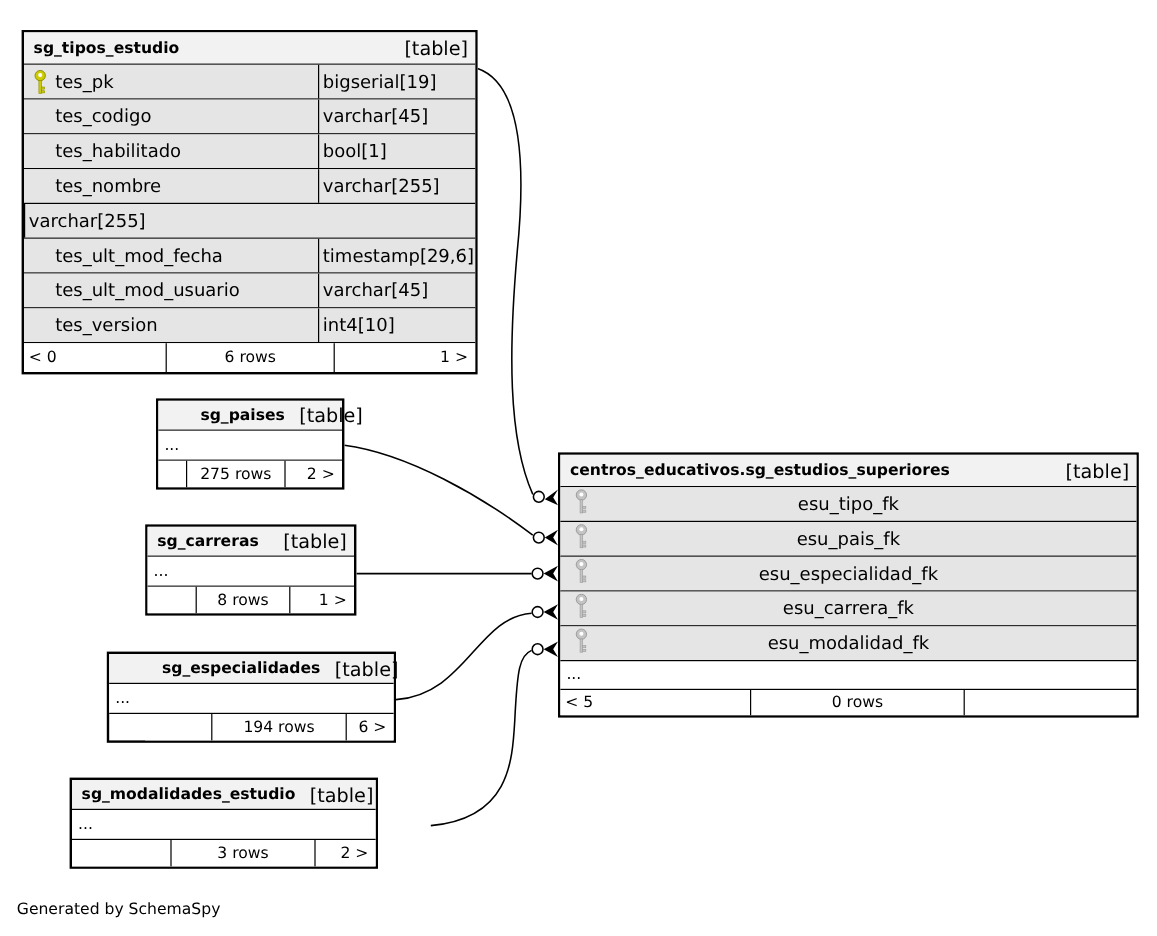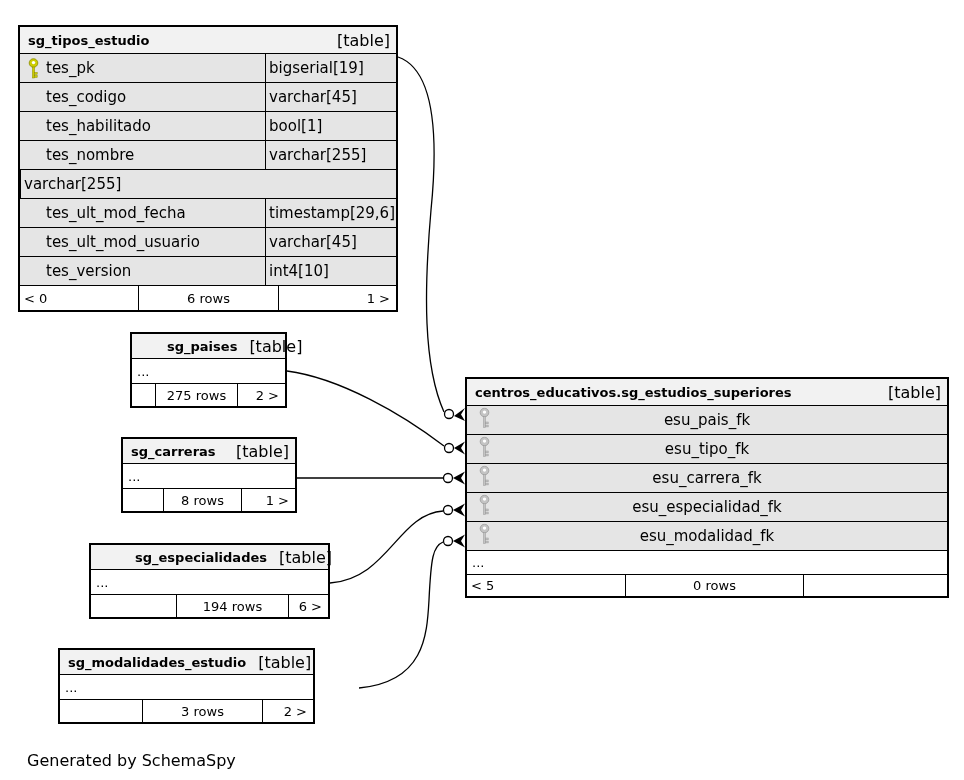--- a/index.html
+++ b/index.html
@@ -33,21 +33,21 @@
   .ellipsis-row{
     display:flex;align-items:center;border-bottom:1px solid #000;
     box-sizing:border-box;font-size:13px;padding-left:5px;background:#fff;
   }
   .tbl-footer{display:flex;box-sizing:border-box;font-size:13px;background:#fff;}
   .tbl-footer .fcell{display:flex;align-items:center;box-sizing:border-box;height:100%;}
   .tbl-footer .fcell.mid,.tbl-footer .fcell.right{border-left:1px solid #000;}
   .tbl-footer .fcell.left{padding-left:4px;}
   .tbl-footer .fcell.mid{justify-content:center;}
   .tbl-footer .fcell.right{justify-content:flex-end;padding-right:6px;}
-  .gen-note{position:absolute;left:14px;top:751px;font-size:16px;z-index:2;margin-left:13px;}
+  .gen-note{position:absolute;left:14px;top:751px;font-size:13px;z-index:2;}
 </style>
 </head>
 <body>
 
 <div id="canvas">
 
   <svg class="overlay" width="964" height="780" viewBox="0 0 964 780">
     <g fill="none" stroke="#000000" stroke-width="1.3">
       <path d="M 398 57 C 436 70 438 140 431 210 C 424 290 423 365 444 412"></path>
       <path d="M 287 371 C 340 378 402 414 444 446"></path>
@@ -213,60 +213,60 @@
     <div class="col-row center-row" style="height:29px;">
       <span class="fk-key">
         <svg width="13" height="21" viewBox="0 0 13 21">
           <circle cx="6.5" cy="5" r="4.3" fill="#c4c4c4" stroke="#9a9a9a" stroke-width="0.8"></circle>
           <circle cx="6.5" cy="4.6" r="1.7" fill="#ffffff"></circle>
           <rect x="5.4" y="9" width="2.2" height="11" fill="#c4c4c4" stroke="#9a9a9a" stroke-width="0.5"></rect>
           <rect x="7.6" y="14.5" width="2.6" height="1.8" fill="#c4c4c4" stroke="#9a9a9a" stroke-width="0.5"></rect>
           <rect x="7.6" y="17.6" width="2.6" height="1.8" fill="#c4c4c4" stroke="#9a9a9a" stroke-width="0.5"></rect>
         </svg>
       </span>
+      <span>esu_tipo_fk</span>
+    </div>
+
+    <div class="col-row center-row" style="height:29px;">
+      <span class="fk-key">
+        <svg width="13" height="21" viewBox="0 0 13 21">
+          <circle cx="6.5" cy="5" r="4.3" fill="#c4c4c4" stroke="#9a9a9a" stroke-width="0.8"></circle>
+          <circle cx="6.5" cy="4.6" r="1.7" fill="#ffffff"></circle>
+          <rect x="5.4" y="9" width="2.2" height="11" fill="#c4c4c4" stroke="#9a9a9a" stroke-width="0.5"></rect>
+          <rect x="7.6" y="14.5" width="2.6" height="1.8" fill="#c4c4c4" stroke="#9a9a9a" stroke-width="0.5"></rect>
+          <rect x="7.6" y="17.6" width="2.6" height="1.8" fill="#c4c4c4" stroke="#9a9a9a" stroke-width="0.5"></rect>
+        </svg>
+      </span>
       <span>esu_pais_fk</span>
     </div>
 
     <div class="col-row center-row" style="height:29px;">
       <span class="fk-key">
         <svg width="13" height="21" viewBox="0 0 13 21">
           <circle cx="6.5" cy="5" r="4.3" fill="#c4c4c4" stroke="#9a9a9a" stroke-width="0.8"></circle>
           <circle cx="6.5" cy="4.6" r="1.7" fill="#ffffff"></circle>
           <rect x="5.4" y="9" width="2.2" height="11" fill="#c4c4c4" stroke="#9a9a9a" stroke-width="0.5"></rect>
           <rect x="7.6" y="14.5" width="2.6" height="1.8" fill="#c4c4c4" stroke="#9a9a9a" stroke-width="0.5"></rect>
           <rect x="7.6" y="17.6" width="2.6" height="1.8" fill="#c4c4c4" stroke="#9a9a9a" stroke-width="0.5"></rect>
         </svg>
       </span>
-      <span>esu_tipo_fk</span>
+      <span>esu_especialidad_fk</span>
     </div>
 
     <div class="col-row center-row" style="height:29px;">
       <span class="fk-key">
         <svg width="13" height="21" viewBox="0 0 13 21">
           <circle cx="6.5" cy="5" r="4.3" fill="#c4c4c4" stroke="#9a9a9a" stroke-width="0.8"></circle>
           <circle cx="6.5" cy="4.6" r="1.7" fill="#ffffff"></circle>
           <rect x="5.4" y="9" width="2.2" height="11" fill="#c4c4c4" stroke="#9a9a9a" stroke-width="0.5"></rect>
           <rect x="7.6" y="14.5" width="2.6" height="1.8" fill="#c4c4c4" stroke="#9a9a9a" stroke-width="0.5"></rect>
           <rect x="7.6" y="17.6" width="2.6" height="1.8" fill="#c4c4c4" stroke="#9a9a9a" stroke-width="0.5"></rect>
         </svg>
       </span>
       <span>esu_carrera_fk</span>
-    </div>
-
-    <div class="col-row center-row" style="height:29px;">
-      <span class="fk-key">
-        <svg width="13" height="21" viewBox="0 0 13 21">
-          <circle cx="6.5" cy="5" r="4.3" fill="#c4c4c4" stroke="#9a9a9a" stroke-width="0.8"></circle>
-          <circle cx="6.5" cy="4.6" r="1.7" fill="#ffffff"></circle>
-          <rect x="5.4" y="9" width="2.2" height="11" fill="#c4c4c4" stroke="#9a9a9a" stroke-width="0.5"></rect>
-          <rect x="7.6" y="14.5" width="2.6" height="1.8" fill="#c4c4c4" stroke="#9a9a9a" stroke-width="0.5"></rect>
-          <rect x="7.6" y="17.6" width="2.6" height="1.8" fill="#c4c4c4" stroke="#9a9a9a" stroke-width="0.5"></rect>
-        </svg>
-      </span>
-      <span>esu_especialidad_fk</span>
     </div>
 
     <div class="col-row center-row" style="height:29px;">
       <span class="fk-key">
         <svg width="13" height="21" viewBox="0 0 13 21">
           <circle cx="6.5" cy="5" r="4.3" fill="#c4c4c4" stroke="#9a9a9a" stroke-width="0.8"></circle>
           <circle cx="6.5" cy="4.6" r="1.7" fill="#ffffff"></circle>
           <rect x="5.4" y="9" width="2.2" height="11" fill="#c4c4c4" stroke="#9a9a9a" stroke-width="0.5"></rect>
           <rect x="7.6" y="14.5" width="2.6" height="1.8" fill="#c4c4c4" stroke="#9a9a9a" stroke-width="0.5"></rect>
           <rect x="7.6" y="17.6" width="2.6" height="1.8" fill="#c4c4c4" stroke="#9a9a9a" stroke-width="0.5"></rect>

